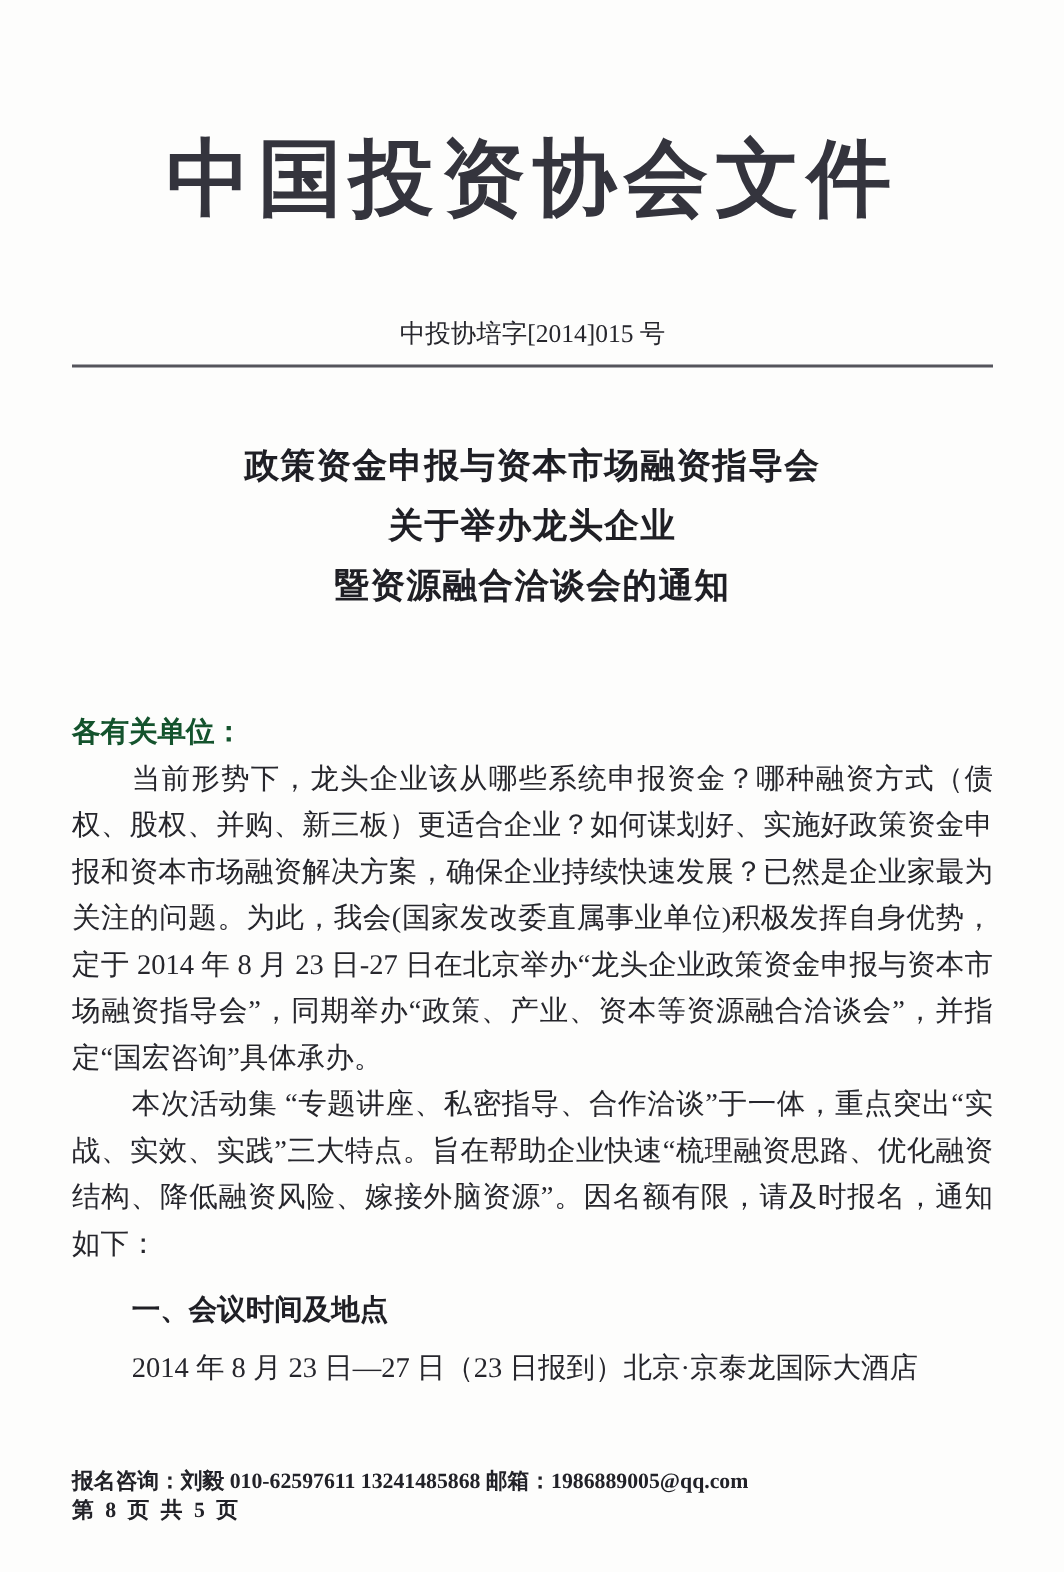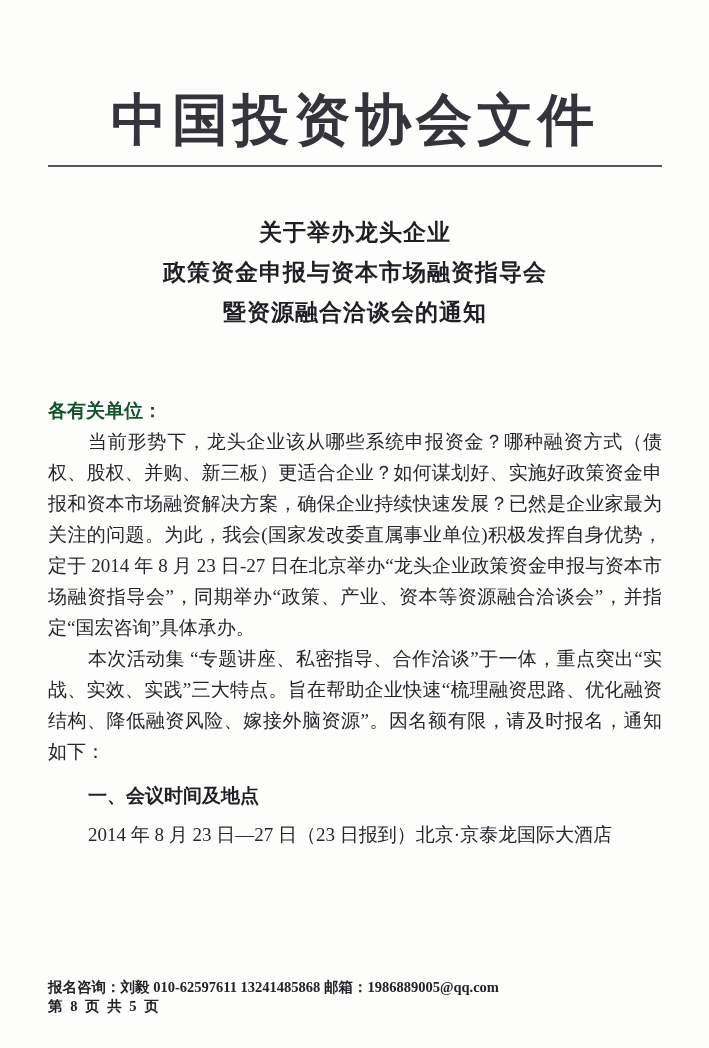--- a/index.html
+++ b/index.html
@@ -99,26 +99,27 @@
   }
   .footer .page-info { letter-spacing: 2px; }
 </style>
 </head>
 <body>
 
 <div class="page">
 
   <h1 class="org-title">中国投资协会文件</h1>
 
+  <div class="doc-number">中投协培字[2014]015 号</div>
 
   <hr class="header-rule">
 
   <div class="doc-title">
+    <div>政策资金申报与资本市场融资指导会</div>
     <div>关于举办龙头企业</div>
-    <div>政策资金申报与资本市场融资指导会</div>
     <div>暨资源融合洽谈会的通知</div>
   </div>
 
   <div class="body-block">
     <p class="salutation">各有关单位：</p>
 
 
     <p class="para">当前形势下，龙头企业该从哪些系统申报资金？哪种融资方式（债权、股权、并购、新三板）更适合企业？如何谋划好、实施好政策资金申报和资本市场融资解决方案，确保企业持续快速发展？已然是企业家最为关注的问题。为此，我会(国家发改委直属事业单位)积极发挥自身优势，定于 2014 年 8 月 23 日-27 日在北京举办“龙头企业政策资金申报与资本市场融资指导会”，同期举办“政策、产业、资本等资源融合洽谈会”，并指定“国宏咨询”具体承办。</p>
 
     <p class="para">本次活动集 “专题讲座、私密指导、合作洽谈”于一体，重点突出“实战、实效、实践”三大特点。旨在帮助企业快速“梳理融资思路、优化融资结构、降低融资风险、嫁接外脑资源”。因名额有限，请及时报名，通知如下：</p>

